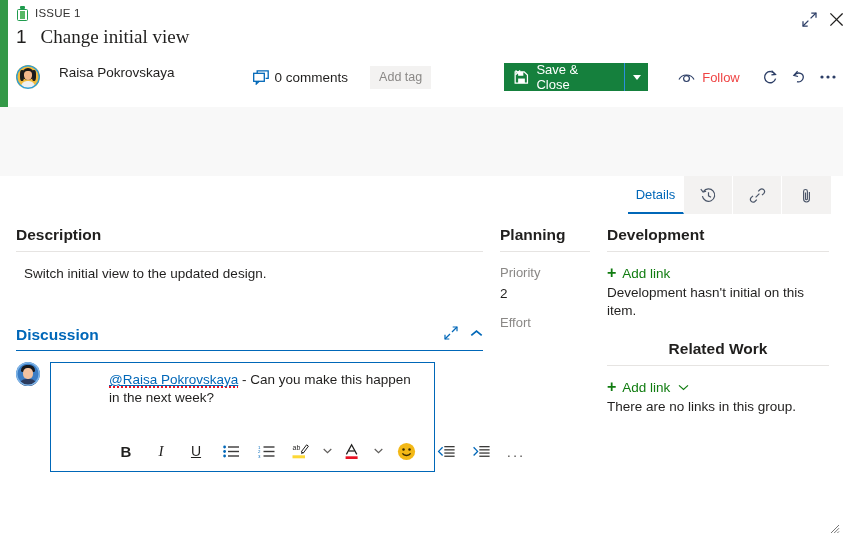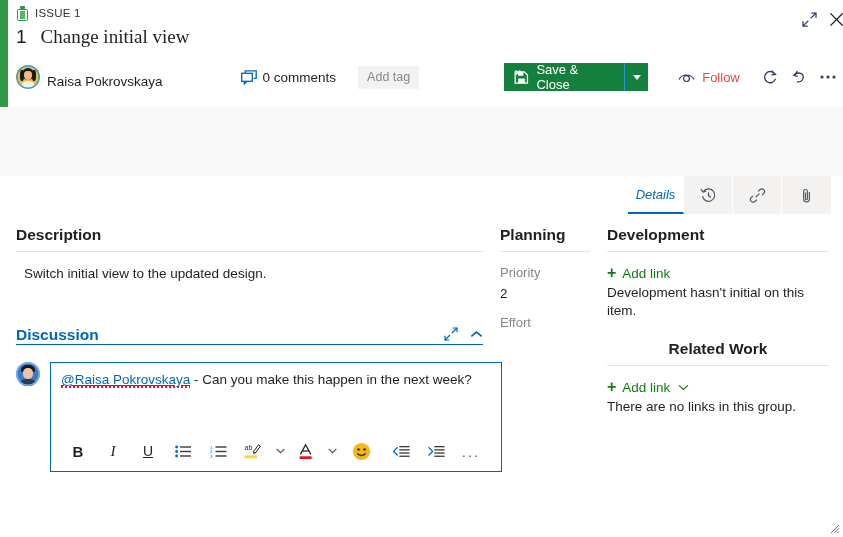--- a/index.html
+++ b/index.html
@@ -99,22 +99,22 @@
 
   .meta-row {
     position: absolute;
     left: 8px; top: 62px;
     display: flex;
     align-items: center;
     height: 30px;
   }
   .assigned {
     display: flex;
-    align-items: flex-end;
-    gap: 7px;
+    align-items: flex-start;
+    gap: 19px;
   }
   .assigned-name {
     font-size: 13.5px;
     color: #201f1e;
   }
 
   
   .avatar {
     width: 24px; height: 24px;
     border-radius: 50%;
@@ -357,21 +357,21 @@
     height: 38px;
     display: flex;
     align-items: center;
     justify-content: center;
     background: #f3f2f1;
     border-right: 1px solid #ffffff;
     cursor: pointer;
     color: #4a5568;
     font-size: 13px;
   }
-  .tab.wide { width: 56px; font-style: italic; }
+  .tab.wide { width: 56px; }
   .tab.active {
     background: #ffffff;
     color: #0067b8;
     border-bottom: 2px solid #0067b8;
   }
   .tab:last-child { border-right: none; }
 
   
   .body-area {
     position: absolute;
@@ -412,23 +412,23 @@
     padding-left: 8px;
   }
 
   .discussion-head-wrap {
     position: absolute;
     left: 16px; top: 112px;
     width: 467px;
   }
   .discussion-head {
     display: flex;
-    align-items: center;
+    align-items: flex-start;
     justify-content: space-between;
-    padding-bottom: 0;
+    padding-bottom: 6px;
     border-bottom: 1px solid #0067b8;
   }
   .discussion-head .t {
     font-size: 15.5px;
     font-weight: bold;
     color: #0067b8;
   }
   .disc-icons {
     display: flex;
     align-items: center;
@@ -439,23 +439,24 @@
   .disc-ico { cursor: pointer; display: flex; }
 
   
   .comment-block {
     position: absolute;
     left: 16px; top: 148px;
     display: flex;
     gap: 10px;
   }
   .editor {
-    width: 452px;
+    width: 385px;
     border: 1px solid #0067b8;
     background: #ffffff;
+    padding-left: 48px;
   }
   .editor-input {
     padding: 8px 9px 8px 10px;
     min-height: 68px;
     font-size: 13.5px;
     color: #201f1e;
     line-height: 1.35;
   }
   .mention {
     color: #0067b8;

